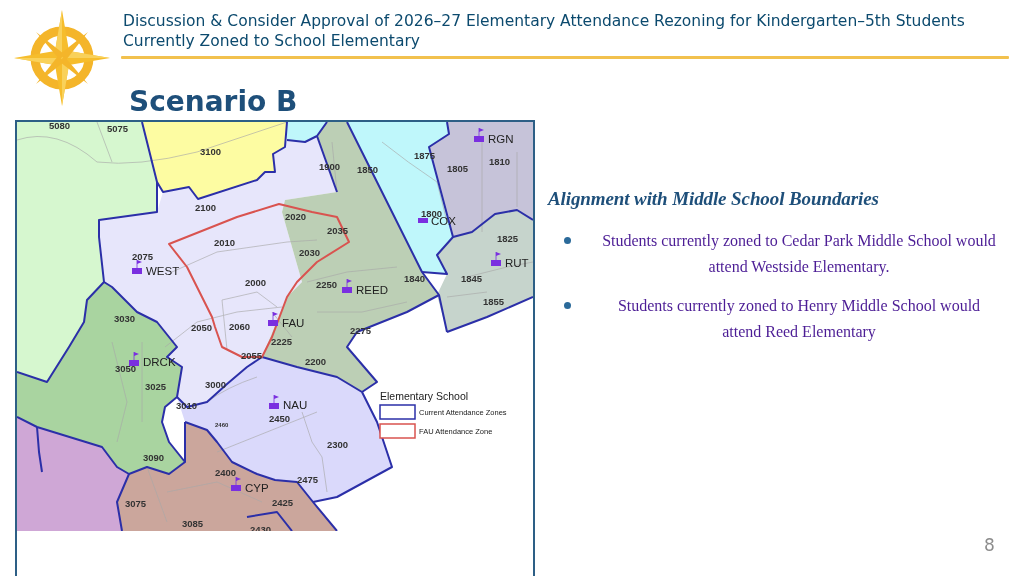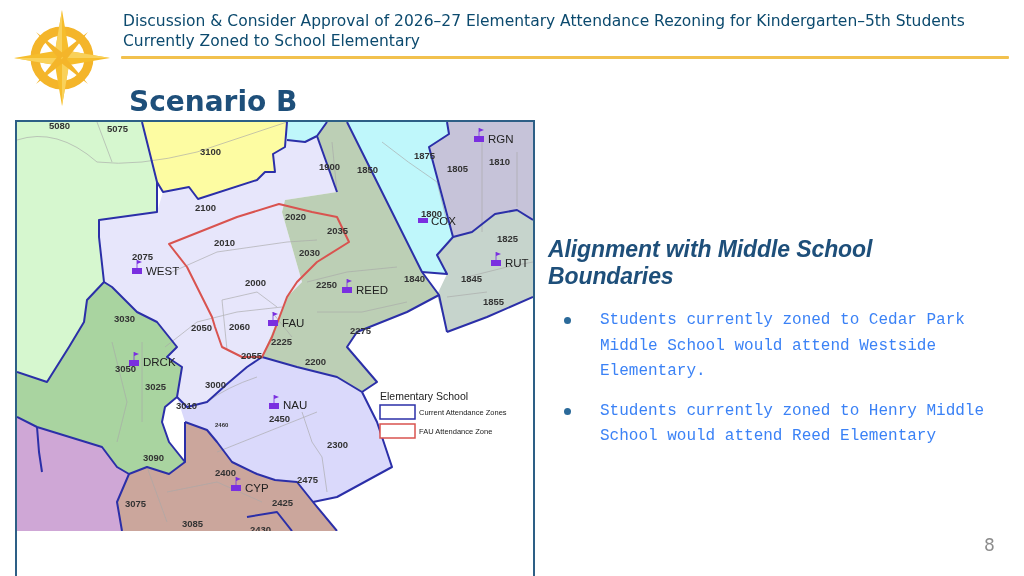--- a/index.html
+++ b/index.html
@@ -22,25 +22,25 @@
 
   .map-frame {
     position: absolute; left: 15px; top: 120px; width: 520px; height: 527px;
     border: 2px solid #2d5f86; overflow: hidden; background: #fff;
   }
   .map-frame svg { display: block; }
   .map-frame text { font-family: "Liberation Sans", sans-serif; }
 
   .panel { position: absolute; left: 548px; top: 188px; width: 450px; }
   .panel-heading {
-    color: #1e4f7a; font-size: 23px; font-weight: bold; font-style: italic;
-    font-family: Liberation Sans, sans-serif; letter-spacing: -0.1px; margin-top: 48px;
+    color: #1e4f7a; font-size: 19px; font-weight: bold; font-style: italic;
+    font-family: Liberation Serif, serif; letter-spacing: -0.1px;
   }
   .bullets { list-style: none; margin-top: 18px; }
-  .bullet { position: relative; padding-left: 52px; color: #3b82f6; font-size: 16px; line-height: 25.5px; margin-bottom: 14px; font-family: Liberation Mono, monospace; }
+  .bullet { position: relative; padding-left: 52px; color: #4c1d95; font-size: 16px; line-height: 25.5px; margin-bottom: 14px; font-family: Liberation Serif, serif; text-align: center; }
   .bullet-dot { position: absolute; left: 16px; top: 9px; width: 7px; height: 7px; border-radius: 50%; background: #2b6a9a; }
 
   .page-number { position: absolute; left: 984px; top: 535px; color: #8c8c8c; font-size: 17px; font-family: "DejaVu Sans", sans-serif; }
 </style>
 </head>
 <body>
 
 <div class="logo">
   <svg width="100" height="100" viewBox="0 0 100 100">
     <circle cx="50" cy="50" r="27" fill="none" stroke="#f4b52a" stroke-width="9"></circle>

